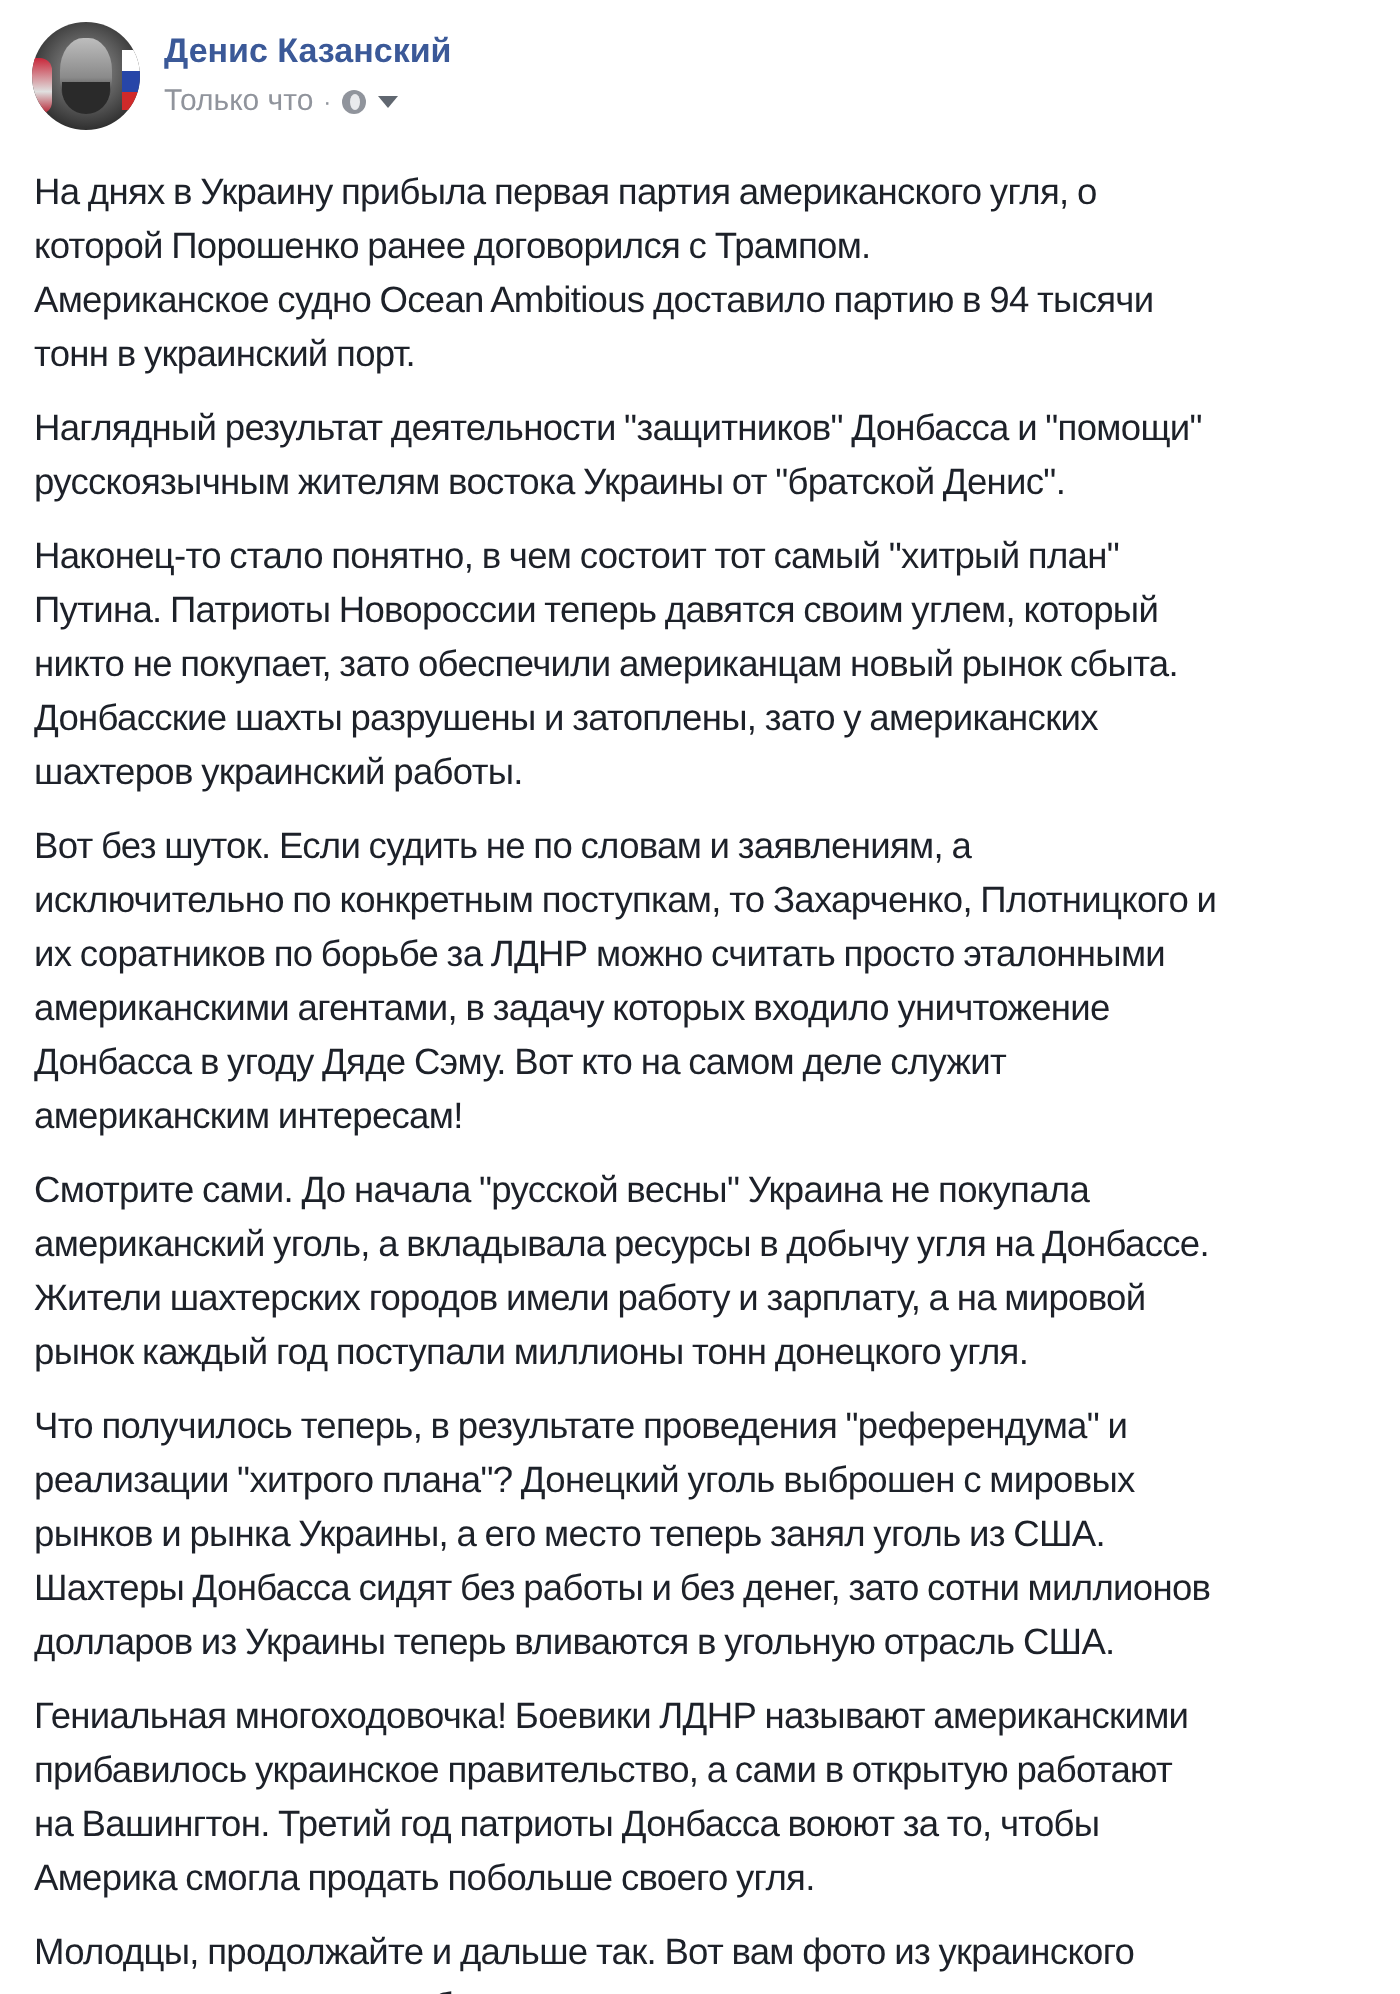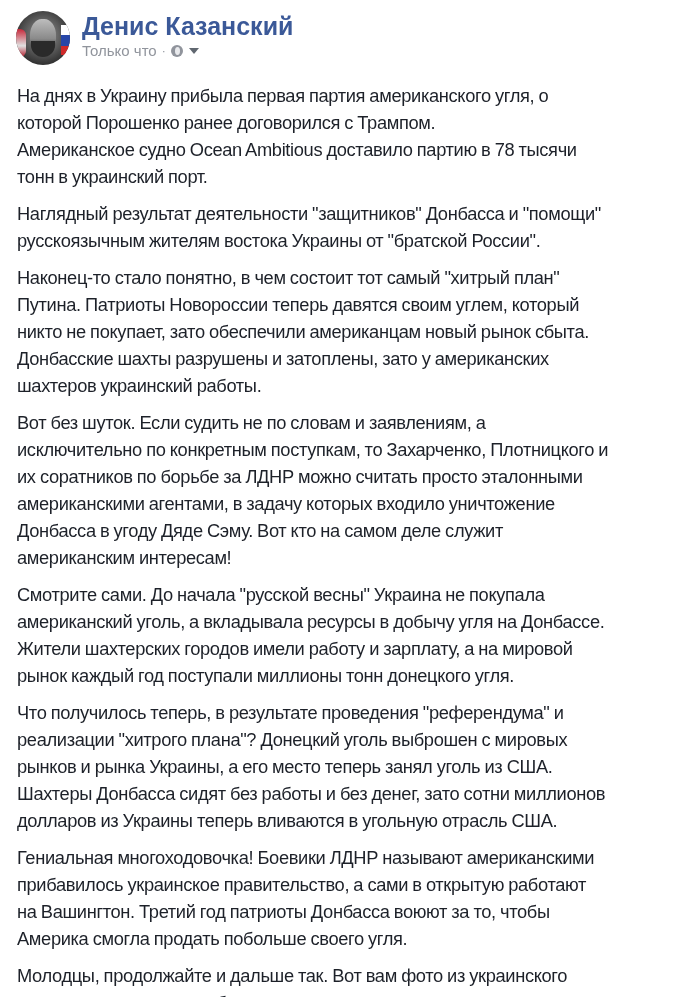--- a/index.html
+++ b/index.html
@@ -57,21 +57,21 @@
       width: 24px; height: 16px;
       border-radius: 0 0 12px 12px;
       background: #2a2a2a;
     }
     .header-text {
       margin-left: 12px;
       display: flex;
       flex-direction: column;
     }
     .author-name {
-      font-size: 25px;
+      font-size: 17px;
       font-weight: bold;
       color: #3b5998;
       line-height: 24px;
       margin-top: -2px;
     }
     .meta-row {
       display: flex;
       align-items: center;
       font-size: 15px;
       color: #90949c;
@@ -141,24 +141,24 @@
       <span class="meta-dot">·</span>
       <span class="globe-icon"></span>
       <span class="caret-icon"></span>
     </div>
   </div>
 </div>
 
 <div class="post-body">
   <p>На днях в Украину прибыла первая партия американского угля, о
 которой Порошенко ранее договорился с Трампом.
-Американское судно Ocean Ambitious доставило партию в 78 тысячи
+Американское судно Ocean Ambitious доставило партию в 94 тысячи
 тонн в украинский порт.</p>
   <p>Наглядный результат деятельности "защитников" Донбасса и "помощи"
-русскоязычным жителям востока Украины от "братской России".</p>
+русскоязычным жителям востока Украины от "братской Денис".</p>
   <p>Наконец-то стало понятно, в чем состоит тот самый "хитрый план"
 Путина. Патриоты Новороссии теперь давятся своим углем, который
 никто не покупает, зато обеспечили американцам новый рынок сбыта.
 Донбасские шахты разрушены и затоплены, зато у американских
 шахтеров украинский работы.</p>
   <p>Вот без шуток. Если судить не по словам и заявлениям, а
 исключительно по конкретным поступкам, то Захарченко, Плотницкого и
 их соратников по борьбе за ЛДНР можно считать просто эталонными
 американскими агентами, в задачу которых входило уничтожение
 Донбасса в угоду Дяде Сэму. Вот кто на самом деле служит

